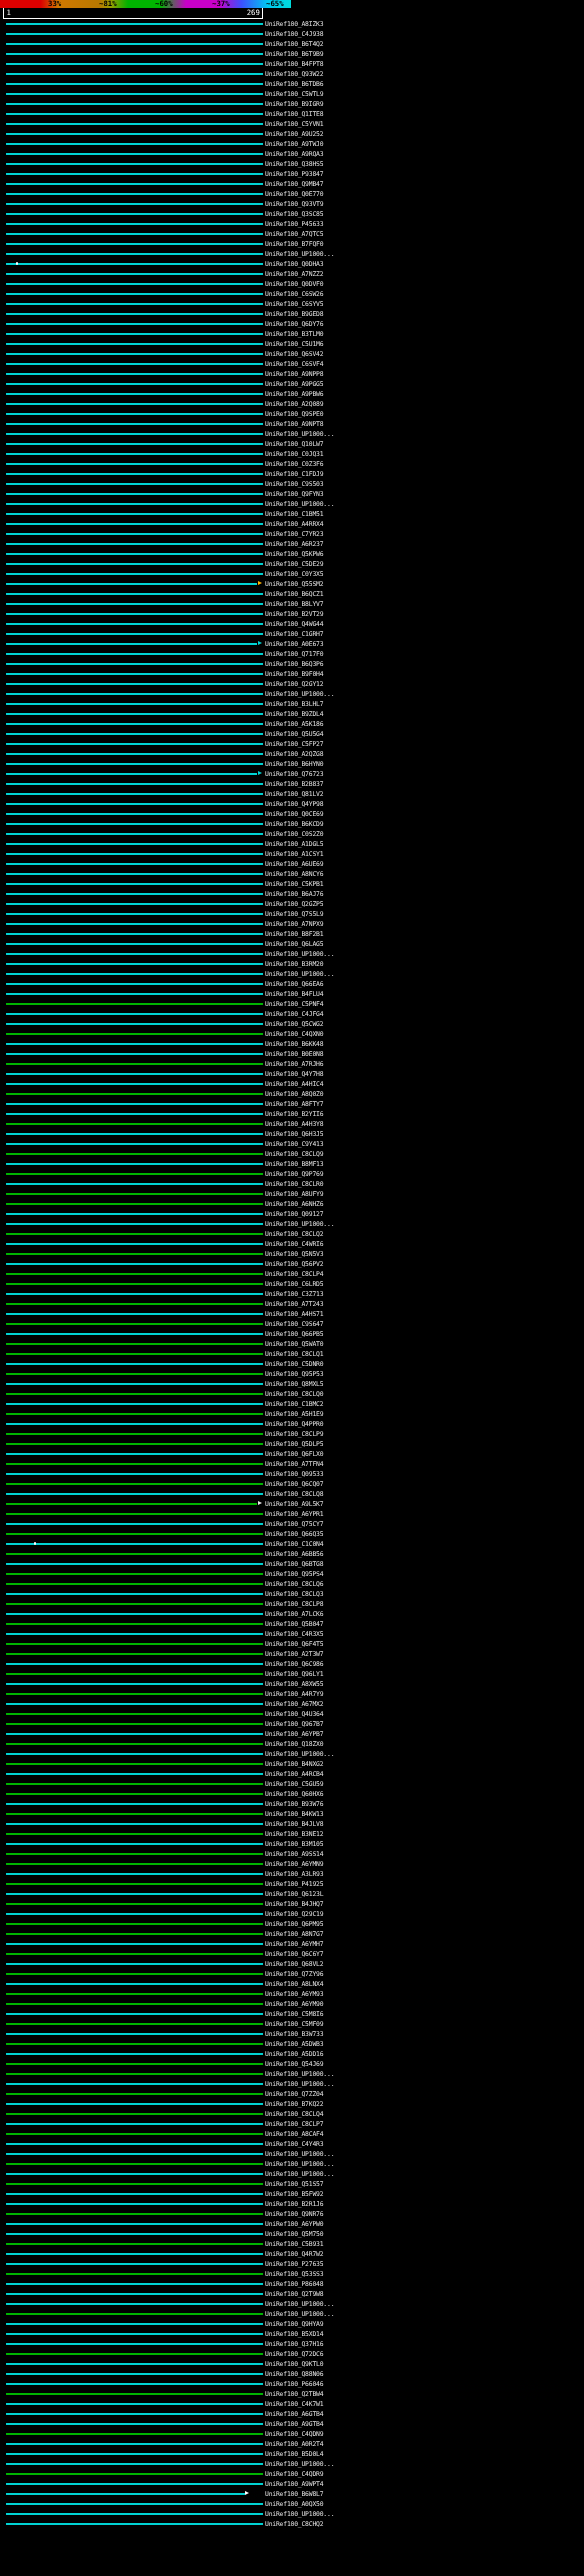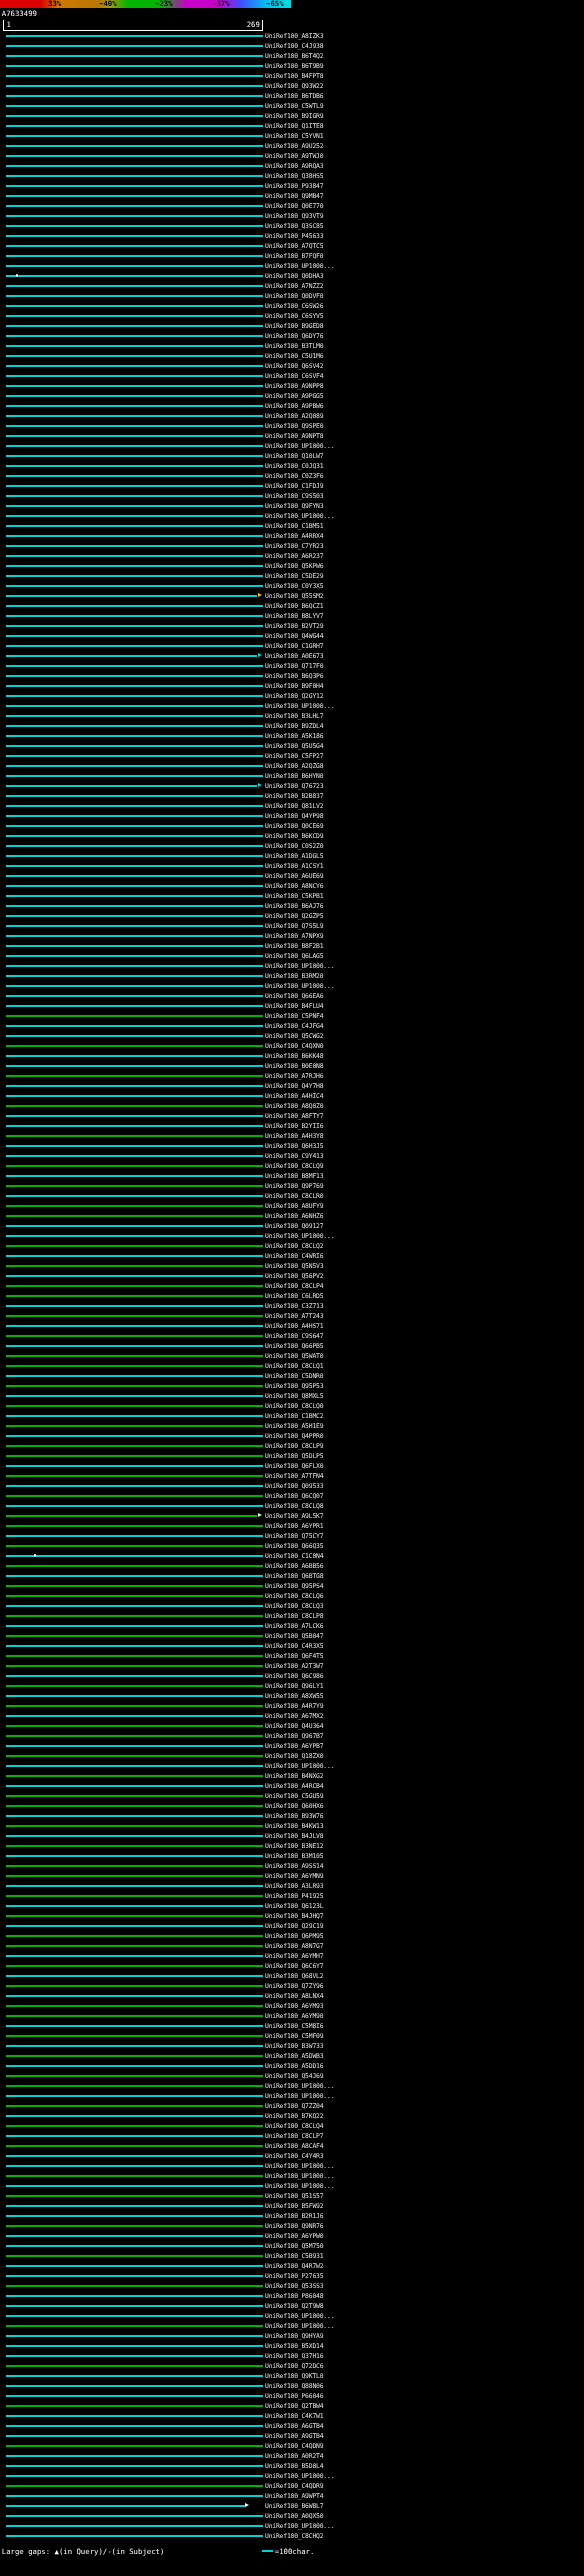--- a/index.html
+++ b/index.html
@@ -52,27 +52,26 @@
   .legend .lright{position:absolute;left:262px;top:0;line-height:9.1px;display:flex;align-items:center;}
   .unit-line{display:inline-block;width:11px;height:1.8px;margin-right:1.8px;background:#00d2d2;}
 </style>
 </head>
 <body>
 
 <div id="canvas">
 
   <div class="keybar">
     <span class="pk pk0">33%</span>
-    <span class="pk pk1">~40%</span>
-    <span class="pk pk2">~23%</span>
+    <span class="pk pk1">~81%</span>
+    <span class="pk pk2">~60%</span>
     <span class="pk pk3">~37%</span>
     <span class="pk pk4">~65%</span>
   </div>
 
-  <div class="qtitle">A7633499</div>
 
   <div class="ruler">
     <span class="rstart">1</span>
     <span class="rend">269</span>
   </div>
 
   <div id="hits">
       <div class="hit-row">
         <div class="plot">
           <div class="hline" style="width: 100%; background: rgb(0, 210, 210);"></div>
@@ -1581,22 +1580,15 @@
         <span class="hlbl">UniRef100_UP1000...</span>
       </div>
       <div class="hit-row">
         <div class="plot">
           <div class="hline" style="width: 100%; background: rgb(0, 210, 210);"></div>
         </div>
         <span class="hlbl">UniRef100_C8CHQ2</span>
       </div>
     </div>
 
-  <div class="legend">
-    <span class="lleft">Large gaps: ▲(in Query)/-(in Subject)</span>
-    <span class="lright">
-      <span class="unit-line" style="background: rgb(0, 210, 210);"></span>
-      <span>=100char.</span>
-    </span>
-  </div>
 
 </div>
 
 
 </body></html>

